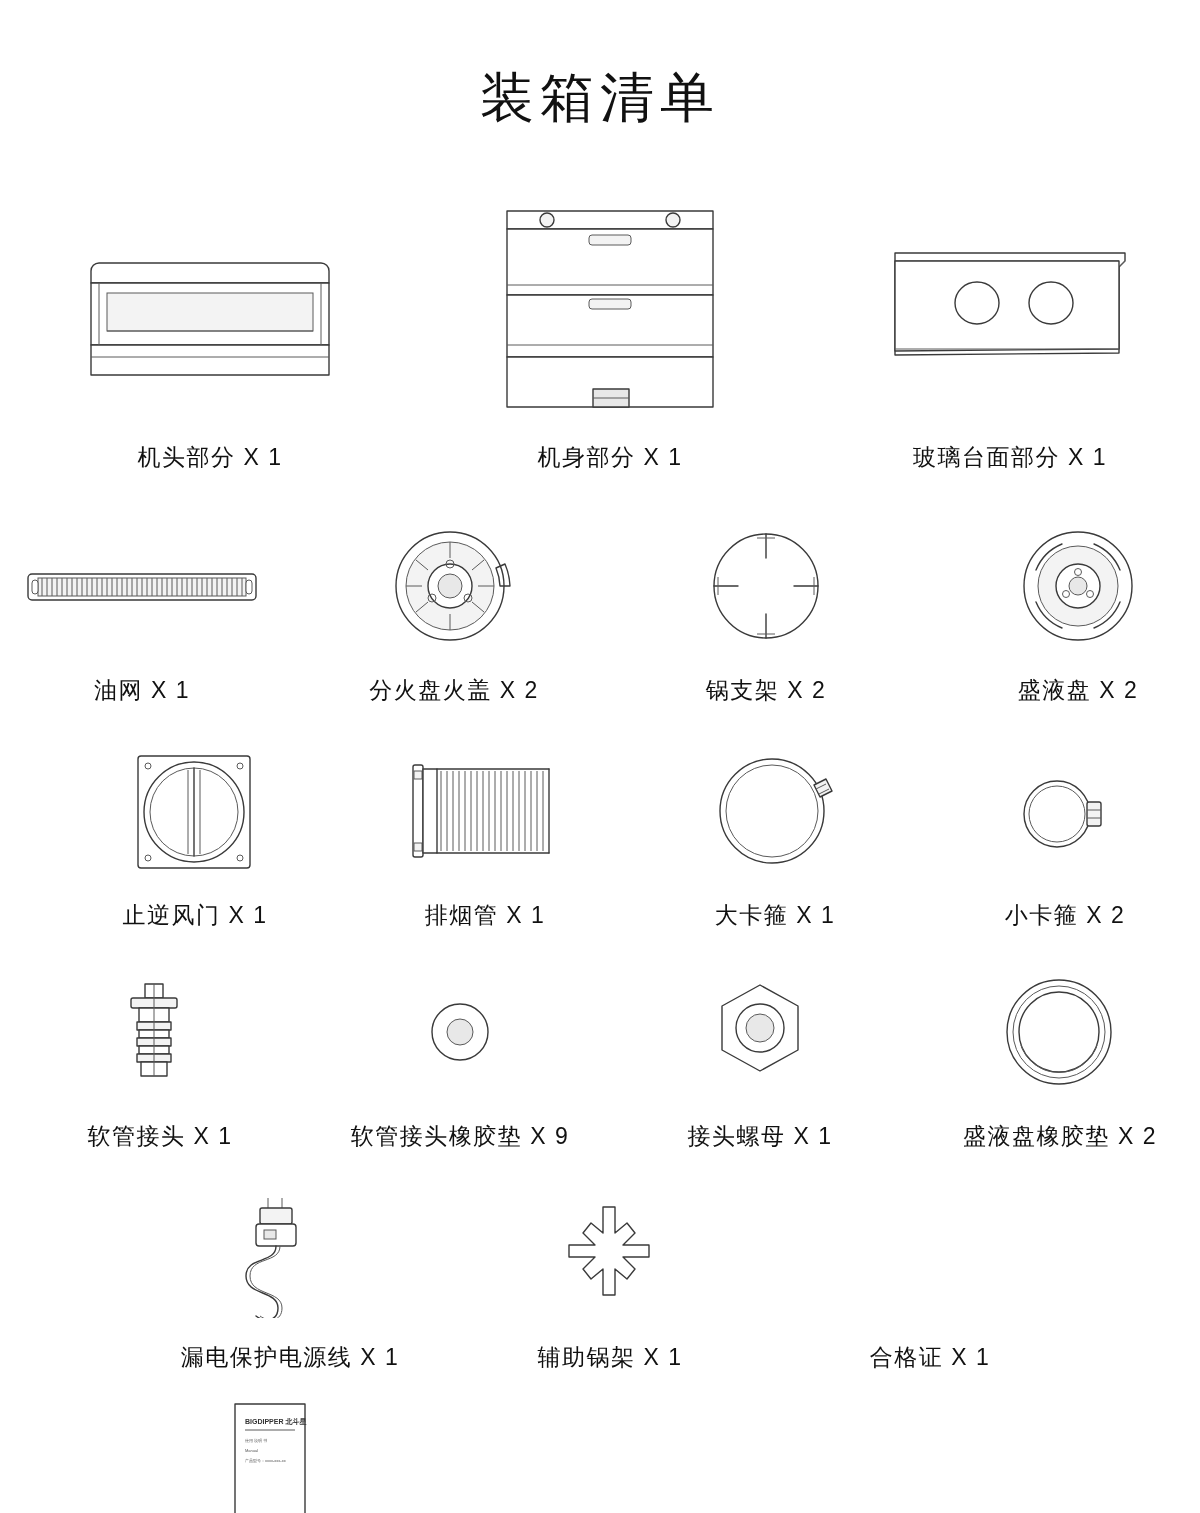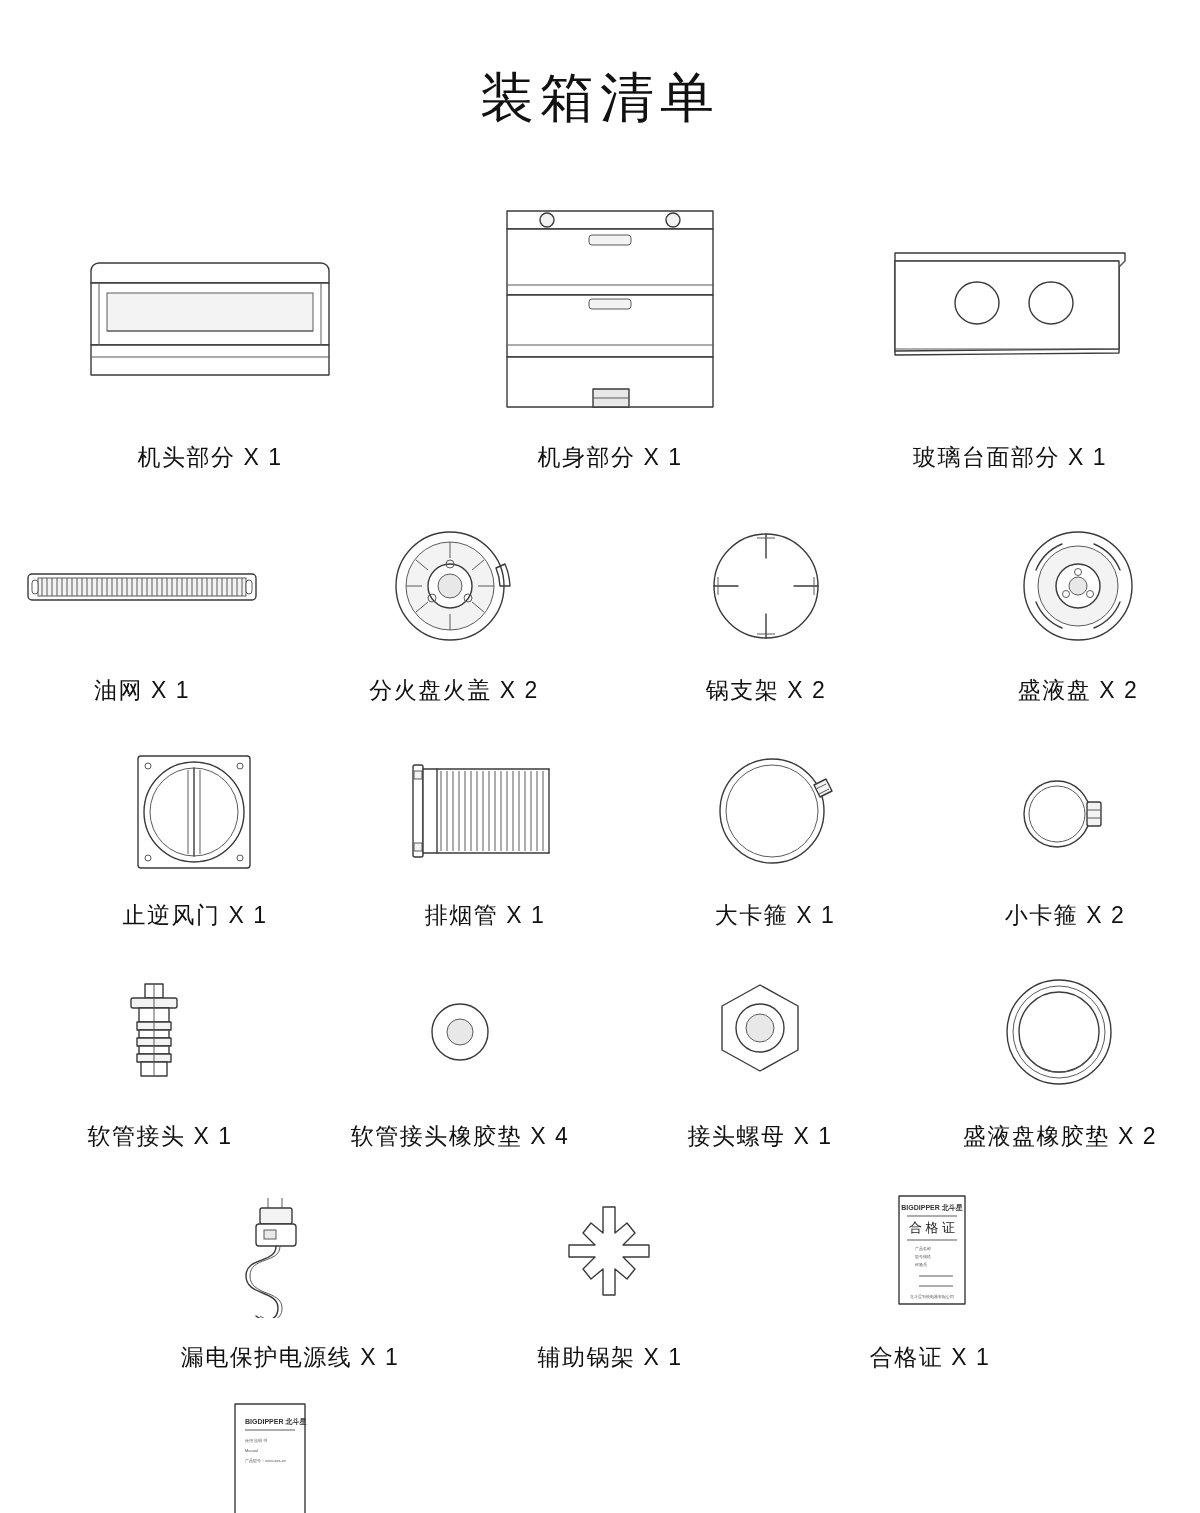--- a/index.html
+++ b/index.html
@@ -285,21 +285,21 @@
       <div class="caption">软管接头 X 1</div>
     </div>
 
     <div class="cell">
       <div class="art">
         <svg width="100" height="100" viewBox="0 0 100 100">
           <circle class="ln fillw" cx="50" cy="50" r="28"></circle>
           <circle class="ln-thin fillgg" cx="50" cy="50" r="13"></circle>
         </svg>
       </div>
-      <div class="caption">软管接头橡胶垫 X 4</div>
+      <div class="caption">软管接头橡胶垫 X 9</div>
     </div>
 
     <div class="cell">
       <div class="art">
         <svg width="120" height="110" viewBox="0 0 120 110">
           <path class="ln fillw" d="M60 8 l38 21 v44 l-38 21 l-38 -21 v-44 z"></path>
           <circle class="ln fillw" cx="60" cy="51" r="24"></circle>
           <circle class="ln-thin fillgg" cx="60" cy="51" r="14"></circle>
         </svg>
       </div>
@@ -340,34 +340,20 @@
     <div class="cell">
       <div class="art">
         <svg width="130" height="120" viewBox="0 0 130 120">
           <path class="ln fillw" d="M58 14 h12 v26 l12 -10 l8 10 l-12 12 h26 v12 h-26 l12 12 l-8 10 l-12 -10 v26 h-12 v-26 l-12 10 l-8 -10 l12 -12 h-26 v-12 h26 l-12 -12 l8 -10 l12 10 z"></path>
         </svg>
       </div>
       <div class="caption">辅助锅架 X 1</div>
     </div>
 
     <div class="cell">
-      <div class="art">
-        <svg width="110" height="130" viewBox="0 0 110 130">
-          <rect class="ln fillw" x="24" y="8" width="66" height="108"></rect>
-          <text class="tiny2" x="57" y="22" text-anchor="middle">BIGDIPPER 北斗星</text>
-          <path class="ln-thin" d="M32 28 h50"></path>
-          <text x="57" y="44" text-anchor="middle" style="font-size:13px;fill:#222;font-family:'Liberation Sans',sans-serif;">合 格 证</text>
-          <path class="ln-thin" d="M32 52 h50"></path>
-          <text class="tiny" x="40" y="62">产品名称</text>
-          <text class="tiny" x="40" y="70">型号规格</text>
-          <text class="tiny" x="40" y="78">检验员</text>
-          <path class="ln-thin" d="M44 88 h34 M44 98 h34"></path>
-          <text class="tiny" x="57" y="110" text-anchor="middle">北斗星智能电器有限公司</text>
-        </svg>
-      </div>
       <div class="caption">合格证 X 1</div>
     </div>
 
   </div>
 
   <div class="grid-row rowlast">
 
     <div class="cell">
       <div class="art">
         <svg width="110" height="145" viewBox="0 0 110 145">

